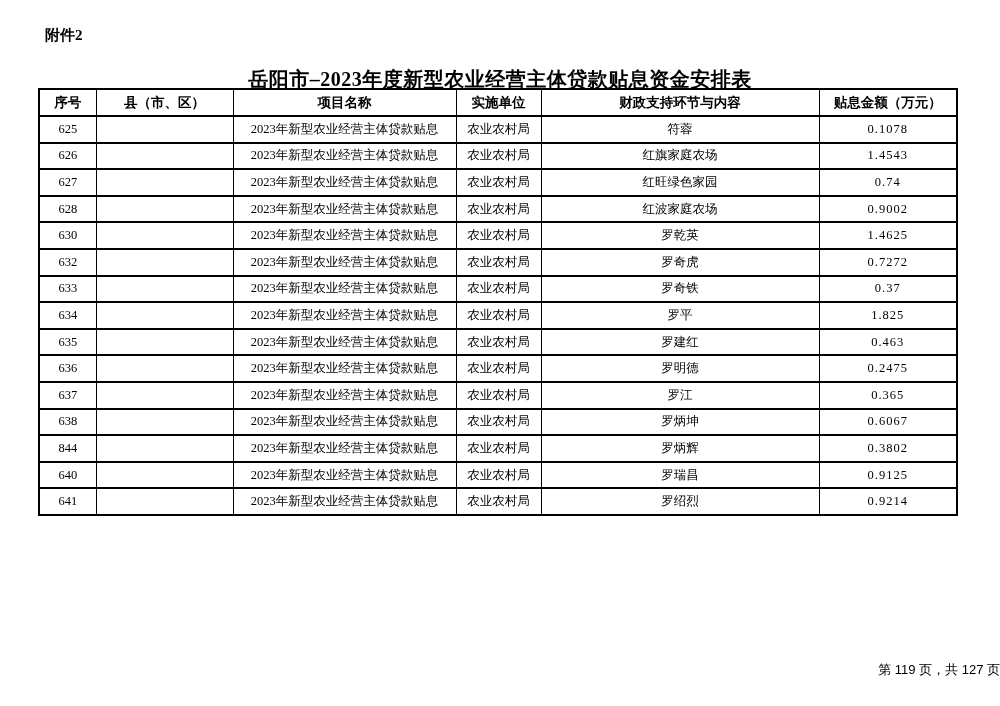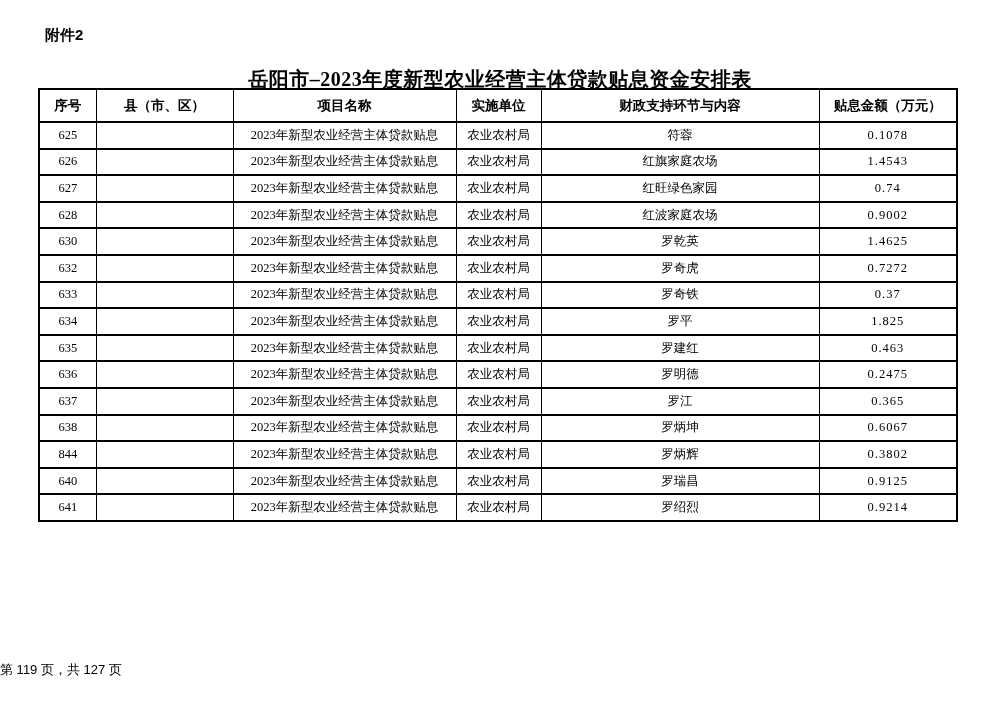--- a/index.html
+++ b/index.html
@@ -11,21 +11,21 @@
     font-family: "Liberation Serif", "DejaVu Serif", serif;
     color: #000000;
     overflow: hidden;
   }
   .attachment-label {
     position: absolute;
     left: 45px;
     top: 26px;
     font-size: 15px;
     font-weight: bold;
-    font-family: Liberation Sans, sans-serif;
+    font-family: Liberation Serif, serif;
   }
   .doc-title {
     position: absolute;
     left: 0;
     right: 0;
     top: 66px;
     text-align: center;
     font-size: 20px;
     font-weight: bold;
     letter-spacing: 0.5px;
@@ -44,37 +44,37 @@
     border-left: 1px solid #000;
     border-right: 1px solid #000;
     border-top: 2px solid #000;
     border-bottom: 2px solid #000;
     text-align: center;
     vertical-align: middle;
     overflow: hidden;
     white-space: nowrap;
   }
   table.subsidy-table th {
-    height: 33px;
+    height: 27px;
     font-size: 13.5px;
     font-weight: bold;
   }
   table.subsidy-table td {
     height: 26.6px;
     font-size: 12.5px;
     font-weight: normal;
   }
   td.c-seq { font-size: 13px; }
   td.c-amount { font-size: 13px; letter-spacing: 1px; }
   .page-footer {
     position: absolute;
     left: 0;
     right: 0;
     top: 661px;
-    text-align: left;
+    text-align: right;
     font-size: 13px;
     font-family: "Liberation Sans", "DejaVu Sans", sans-serif;
   }
 </style>
 </head>
 <body>
 
 <div class="attachment-label">附件2</div>
 
 <div class="doc-title">岳阳市–2023年度新型农业经营主体贷款贴息资金安排表</div>

